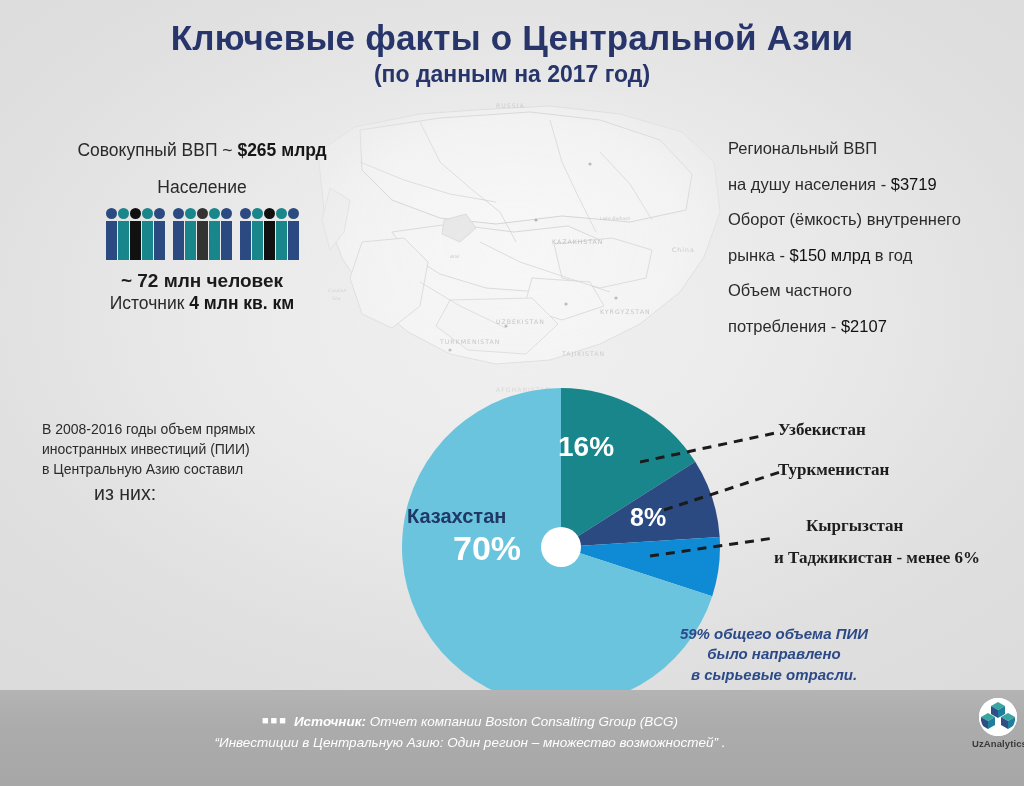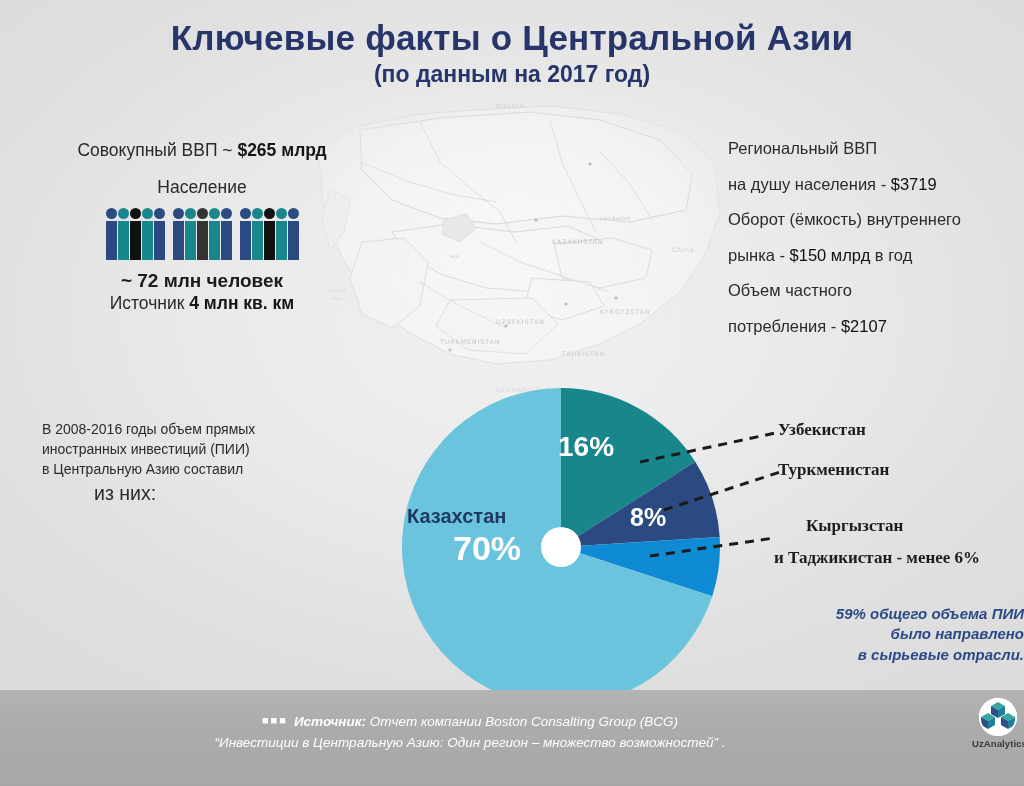--- a/index.html
+++ b/index.html
@@ -84,21 +84,21 @@
   .leaders{position:absolute;left:640px;top:400px;width:150px;height:190px;}
   .legend{position:absolute;left:778px;top:420px;width:246px;}
   .legend-item{font-size:17px;font-weight:bold;color:#1d1d1d;font-family:Liberation Serif, serif;}
   .lg-1{position:absolute;left:0;top:0;}
   .lg-2{position:absolute;left:0;top:40px;}
   .lg-3{position:absolute;left:0;top:96px;margin-left:28px;}
   .lg-4{position:absolute;left:-4px;top:128px;}
 
   
   .note{
-    position:absolute;left:524px;top:604px;width:500px;text-align:right;
+    position:absolute;left:524px;top:624px;width:500px;text-align:center;
     font-size:15px;font-weight:bold;font-style:italic;color:#2b4a87;line-height:1.35;
   }
 
   
   .footer-band{
     position:absolute;left:0;top:690px;width:1024px;height:96px;
     background:linear-gradient(180deg,#b4b4b4 0%,#acacac 35%,#a7a7a7 100%);
   }
   .footer-text{
     position:absolute;left:0;top:712px;width:940px;text-align:center;

